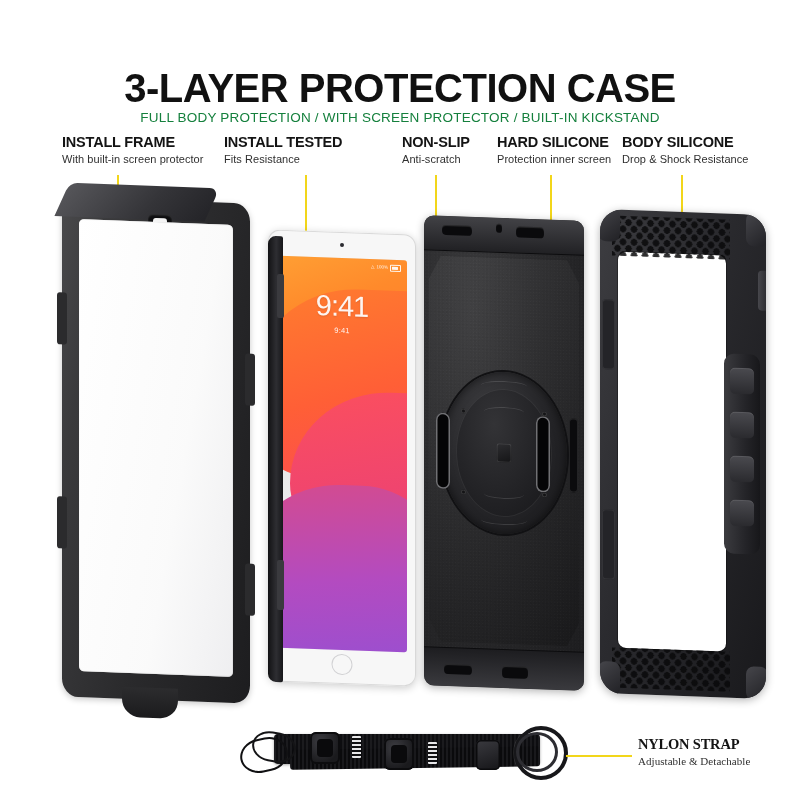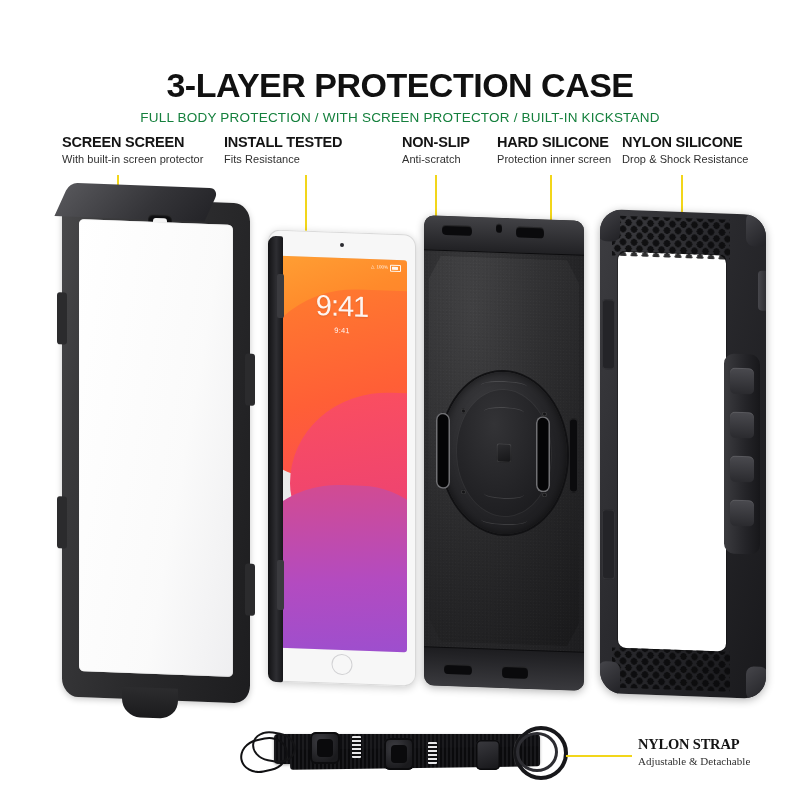--- a/index.html
+++ b/index.html
@@ -6,21 +6,21 @@
   body{
     width:800px;height:800px;background:#ffffff;overflow:hidden;
     font-family:"Liberation Sans", sans-serif;
     -webkit-font-smoothing:antialiased;
   }
   .page{position:relative;width:800px;height:800px;background:#fff;}
 
   
   .title{
     position:absolute;left:0;right:0;top:66px;text-align:center;
-    font-size:34px;font-weight:bold;color:#111;letter-spacing:-0.5px;
+    font-size:40px;font-weight:bold;color:#111;letter-spacing:-0.5px;
     font-family:"Liberation Sans", sans-serif;
   }
   .subtitle{
     position:absolute;left:0;right:0;top:110px;text-align:center;
     font-size:13.5px;color:#15803d;letter-spacing:.2px;font-weight:400;
   }
 
   
   .callout{position:absolute;}
   .callout .hl{
@@ -342,21 +342,21 @@
 </style>
 </head>
 <body>
 
 <div class="page">
 
   <div class="title">3-LAYER PROTECTION CASE</div>
   <div class="subtitle">FULL BODY PROTECTION / WITH SCREEN PROTECTOR / BUILT-IN KICKSTAND</div>
 
   <div class="callout" style="left:62px;top:134px;">
-    <div class="hl">SCREEN SCREEN</div>
+    <div class="hl">INSTALL FRAME</div>
     <div class="sub">With built-in screen protector</div>
   </div>
   <div class="leader" style="left:117px;top:175px;height:70px;"></div>
 
   <div class="callout" style="left:224px;top:134px;">
     <div class="hl">INSTALL TESTED</div>
     <div class="sub">Fits Resistance</div>
   </div>
   <div class="leader" style="left:305px;top:175px;height:110px;"></div>
 
@@ -366,21 +366,21 @@
   </div>
   <div class="leader" style="left:435px;top:175px;height:255px;"></div>
 
   <div class="callout" style="left:497px;top:134px;">
     <div class="hl">HARD SILICONE</div>
     <div class="sub">Protection inner screen</div>
   </div>
   <div class="leader" style="left:550px;top:175px;height:70px;"></div>
 
   <div class="callout" style="left:622px;top:134px;">
-    <div class="hl">NYLON SILICONE</div>
+    <div class="hl">BODY SILICONE</div>
     <div class="sub">Drop &amp; Shock Resistance</div>
   </div>
   <div class="leader" style="left:681px;top:175px;height:58px;"></div>
 
   <div class="part">
     <div class="frame-outer">
       <div class="frame-lip"></div>
       <div class="frame-cam"></div>
       <div class="frame-window">
         <div class="glass-tint"></div>

